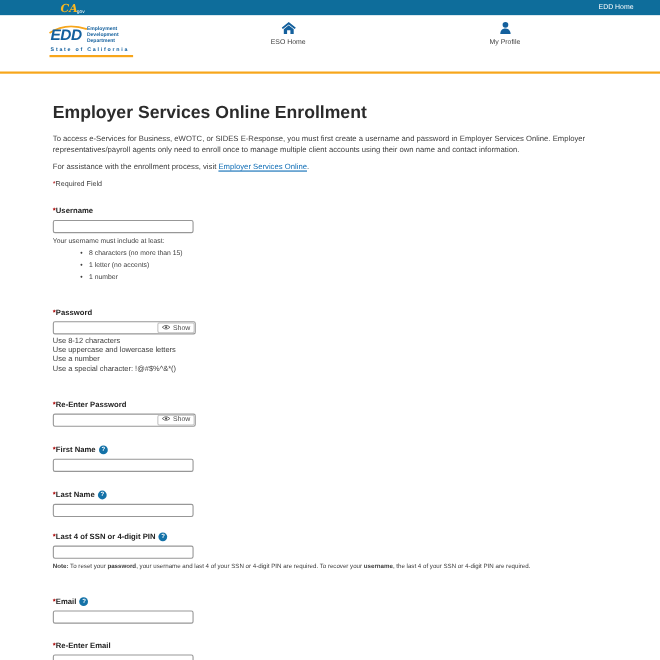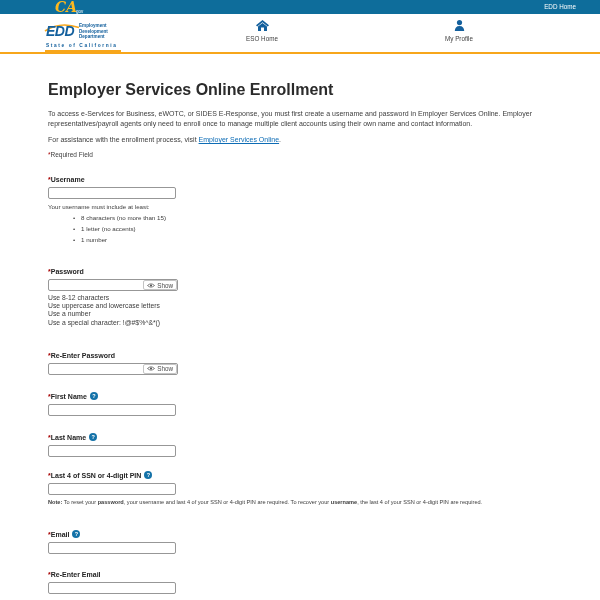--- a/index.html
+++ b/index.html
@@ -7,26 +7,26 @@
   body {
     width:600px; height:600px; overflow:hidden;
     background:#ffffff;
     font-family:"Liberation Sans", sans-serif;
     color:#3c3c3c;
   }
 
   
   .topbar { position:relative; height:14px; background:#0E6D9B; }
   .ca-logo { position:absolute; left:55px; top:0; height:14px; line-height:14px; cursor:pointer; }
-  .ca-script { font-family:"DejaVu Serif", serif; font-style:italic; font-weight:bold; font-size:14px; color:#FDB81E; }
+  .ca-script { font-family:"DejaVu Serif", serif; font-style:italic; font-weight:bold; font-size:10px; color:#FDB81E; }
   .ca-gov { font-size:4.5px; color:#ffffff; margin-left:-1px; vertical-align:-1px; }
   .topbar-link { position:absolute; right:24px; top:0; height:14px; line-height:14px; font-size:6.3px; color:#ffffff; text-decoration:none; cursor:pointer; }
 
   
-  .header { position:relative; height:40px; background:#ffffff; border-bottom:2px solid #F7A61B; }
+  .header { position:relative; height:53px; background:#ffffff; border-bottom:2px solid #F7A61B; }
 
   .edd-logo { position:absolute; left:45px; top:4px; width:76px; height:33px; cursor:pointer; }
   .edd-swoosh { position:absolute; left:-1px; top:0; }
   .edd-acronym { position:absolute; left:1px; top:6px; font-size:14px; font-weight:bold; font-style:italic; color:#14609D; letter-spacing:-0.5px; line-height:14px; }
   .edd-dept { position:absolute; left:34px; top:5px; font-size:4.6px; font-weight:bold; color:#14609D; line-height:5.6px; }
   .edd-state { position:absolute; left:1px; top:25px; font-size:4.8px; font-weight:bold; color:#14609D; letter-spacing:1.6px; white-space:nowrap; }
   .edd-underline { position:absolute; left:0; top:32px; width:76px; height:1.5px; background:#F7A61B; }
 
   .nav-item { position:absolute; top:6px; width:70px; text-align:center; cursor:pointer; }
   .nav-eso { left:227px; }

